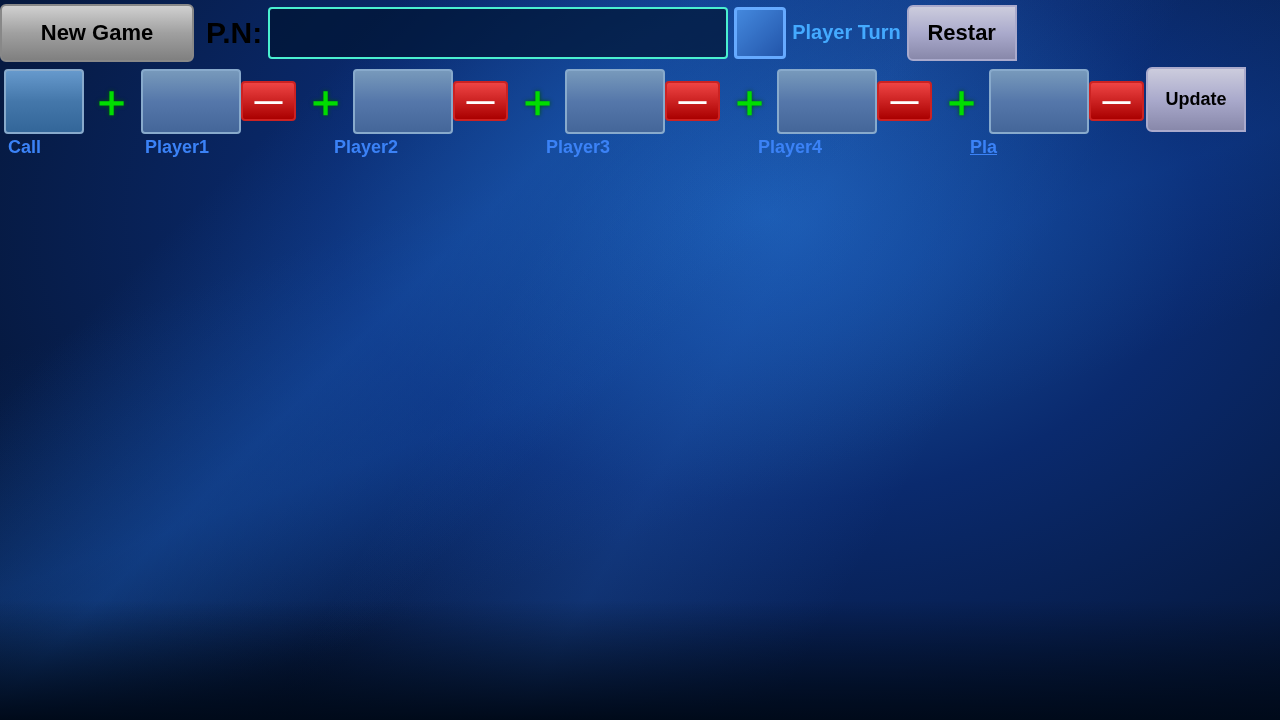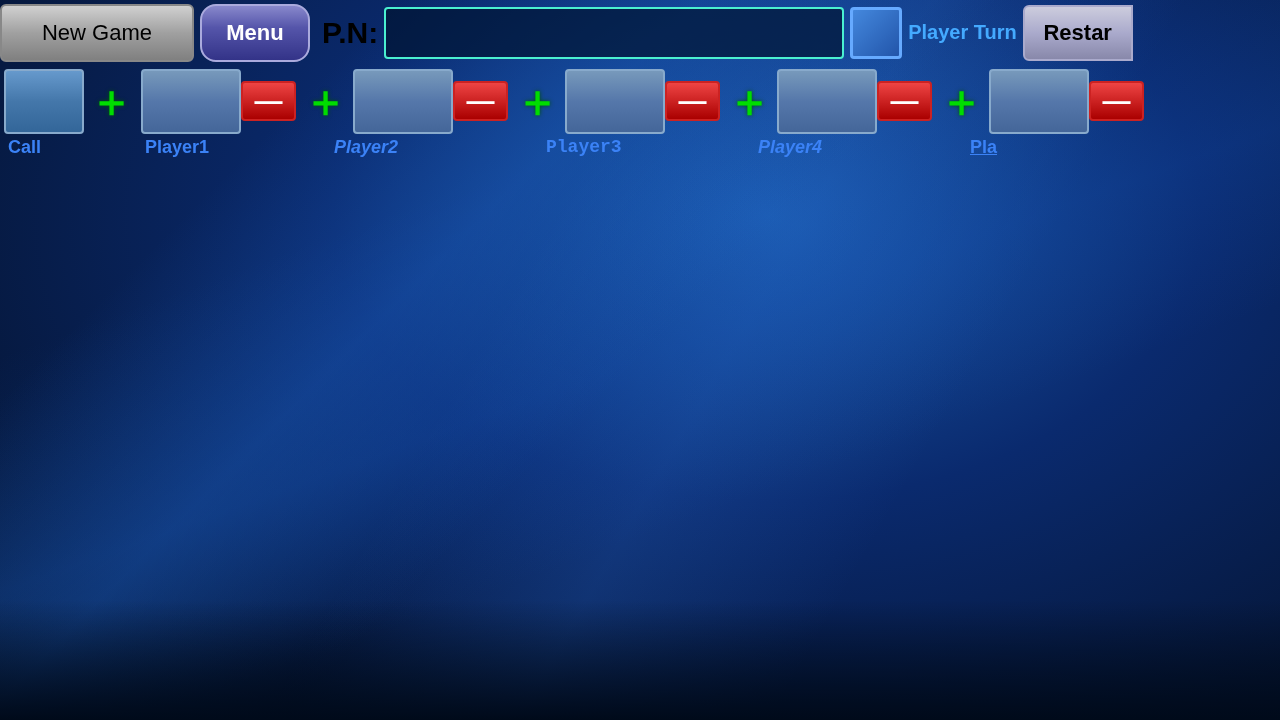--- a/index.html
+++ b/index.html
@@ -54,21 +54,21 @@
       gap: 6px;
     }
 
     .btn-new-game {
       min-width: 194px;
       height: 58px;
       background: linear-gradient(to bottom, #d0d0d0 0%, #a0a0a0 50%, #808080 100%);
       border: 2px solid #888;
       border-radius: 6px;
       font-size: 22px;
-      font-weight: normal;
+      font-weight: bold;
       color: #000;
       cursor: pointer;
       display: flex;
       align-items: center;
       justify-content: center;
     }
 
     .btn-menu {
       min-width: 110px;
       height: 58px;
@@ -212,21 +212,20 @@
       margin-top: 2px;
     }
   </style>
 </head>
 <body>
 
 <div class="bg"></div>
 
 <div class="top-bar">
   <button class="btn-new-game">New Game</button>
-  <button class="btn-menu">Menu</button>
   <span class="pn-label">P.N:</span>
   <input class="pn-input" type="text" style="">
   <div class="color-box"></div>
   <span class="player-turn-label">Player Turn</span>
   <button class="btn-restart">Restar</button>
 </div>
 
 <div style="position:relative;z-index:10;display:flex;align-items:flex-start;padding:2px 4px;gap:0;">
 
   <div style="display:flex;flex-direction:column;align-items:flex-start;margin-right:2px;">
@@ -244,44 +243,47 @@
     </div>
     <span class="player-name-label" style="padding-left:4px;">Player1</span>
   </div>
 
   <div style="display:flex;flex-direction:column;align-items:flex-start;margin-right:2px;">
     <div style="display:flex;align-items:center;gap:0;height:68px;">
       <button class="plus-btn">＋</button>
       <div class="score-box"></div>
       <div class="minus-btn">—</div>
     </div>
-    <span class="player-name-label" style="padding-left:36px;font-style:italic;">Player2</span>
-  </div>
-
-  <div style="display:flex;flex-direction:column;align-items:flex-start;margin-right:2px;">
-    <div style="display:flex;align-items:center;gap:0;height:68px;">
-      <button class="plus-btn">＋</button>
-      <div class="score-box"></div>
-      <div class="minus-btn">—</div>
-    </div>
-    <span class="player-name-label" style="padding-left:36px;font-family:Liberation Mono, monospace;">Player3</span>
-  </div>
-
-  <div style="display:flex;flex-direction:column;align-items:flex-start;margin-right:2px;">
-    <div style="display:flex;align-items:center;gap:0;height:68px;">
-      <button class="plus-btn">＋</button>
-      <div class="score-box"></div>
-      <div class="minus-btn">—</div>
-    </div>
-    <span class="player-name-label" style="padding-left:36px;font-style:italic;">Player4</span>
+    <span class="player-name-label" style="padding-left:36px;">Player2</span>
+  </div>
+
+  <div style="display:flex;flex-direction:column;align-items:flex-start;margin-right:2px;">
+    <div style="display:flex;align-items:center;gap:0;height:68px;">
+      <button class="plus-btn">＋</button>
+      <div class="score-box"></div>
+      <div class="minus-btn">—</div>
+    </div>
+    <span class="player-name-label" style="padding-left:36px;">Player3</span>
+  </div>
+
+  <div style="display:flex;flex-direction:column;align-items:flex-start;margin-right:2px;">
+    <div style="display:flex;align-items:center;gap:0;height:68px;">
+      <button class="plus-btn">＋</button>
+      <div class="score-box"></div>
+      <div class="minus-btn">—</div>
+    </div>
+    <span class="player-name-label" style="padding-left:36px;">Player4</span>
   </div>
 
   <div style="display:flex;flex-direction:column;align-items:flex-start;margin-right:2px;">
     <div style="display:flex;align-items:center;gap:0;height:68px;">
       <button class="plus-btn">＋</button>
       <div class="score-box"></div>
       <div class="minus-btn">—</div>
     </div>
     <span class="player-name-label" style="padding-left:36px;text-decoration:underline;">Pla</span>
   </div>
 
+  <div style="display:flex;flex-direction:column;align-items:flex-start;">
+    <button class="btn-update">Update</button>
+  </div>
 
 </div>
 
 </body></html>

